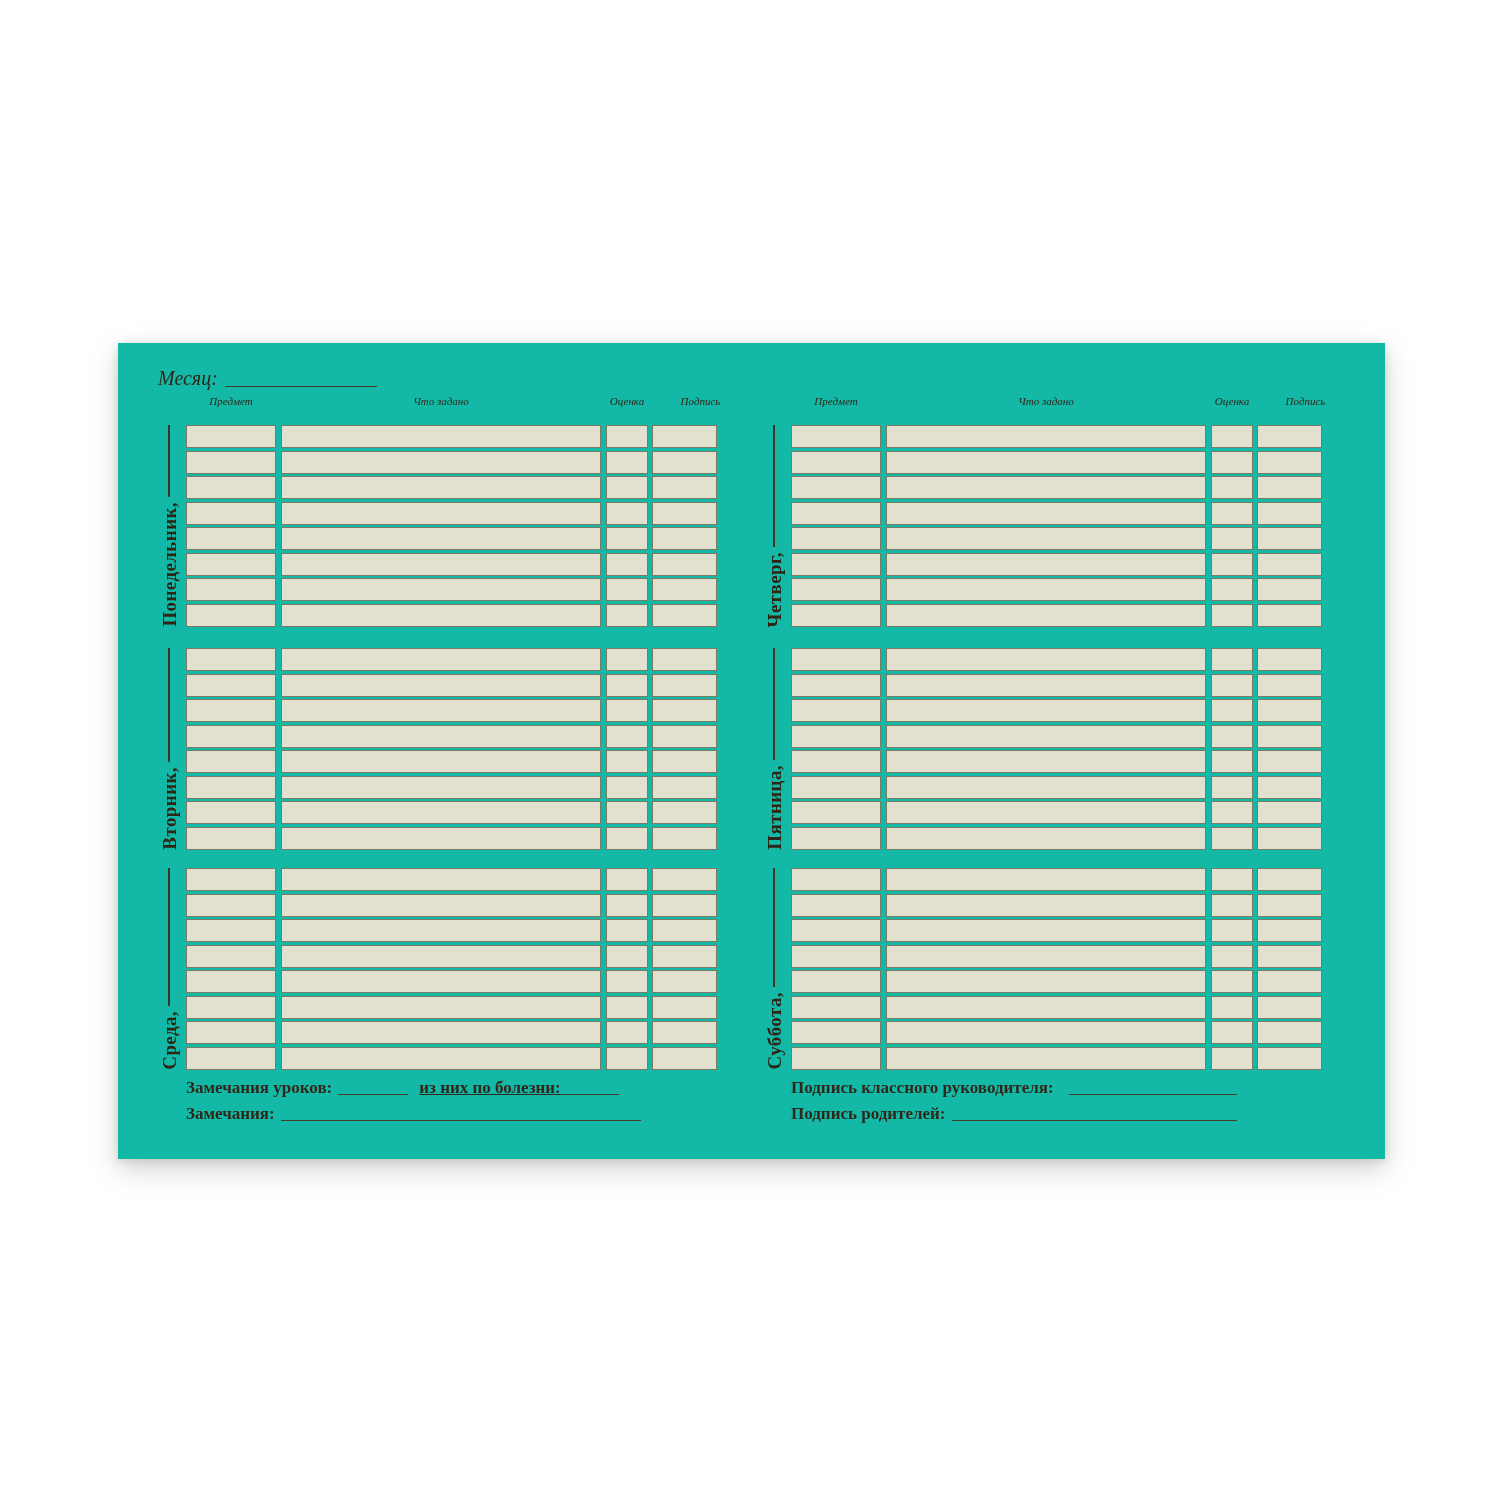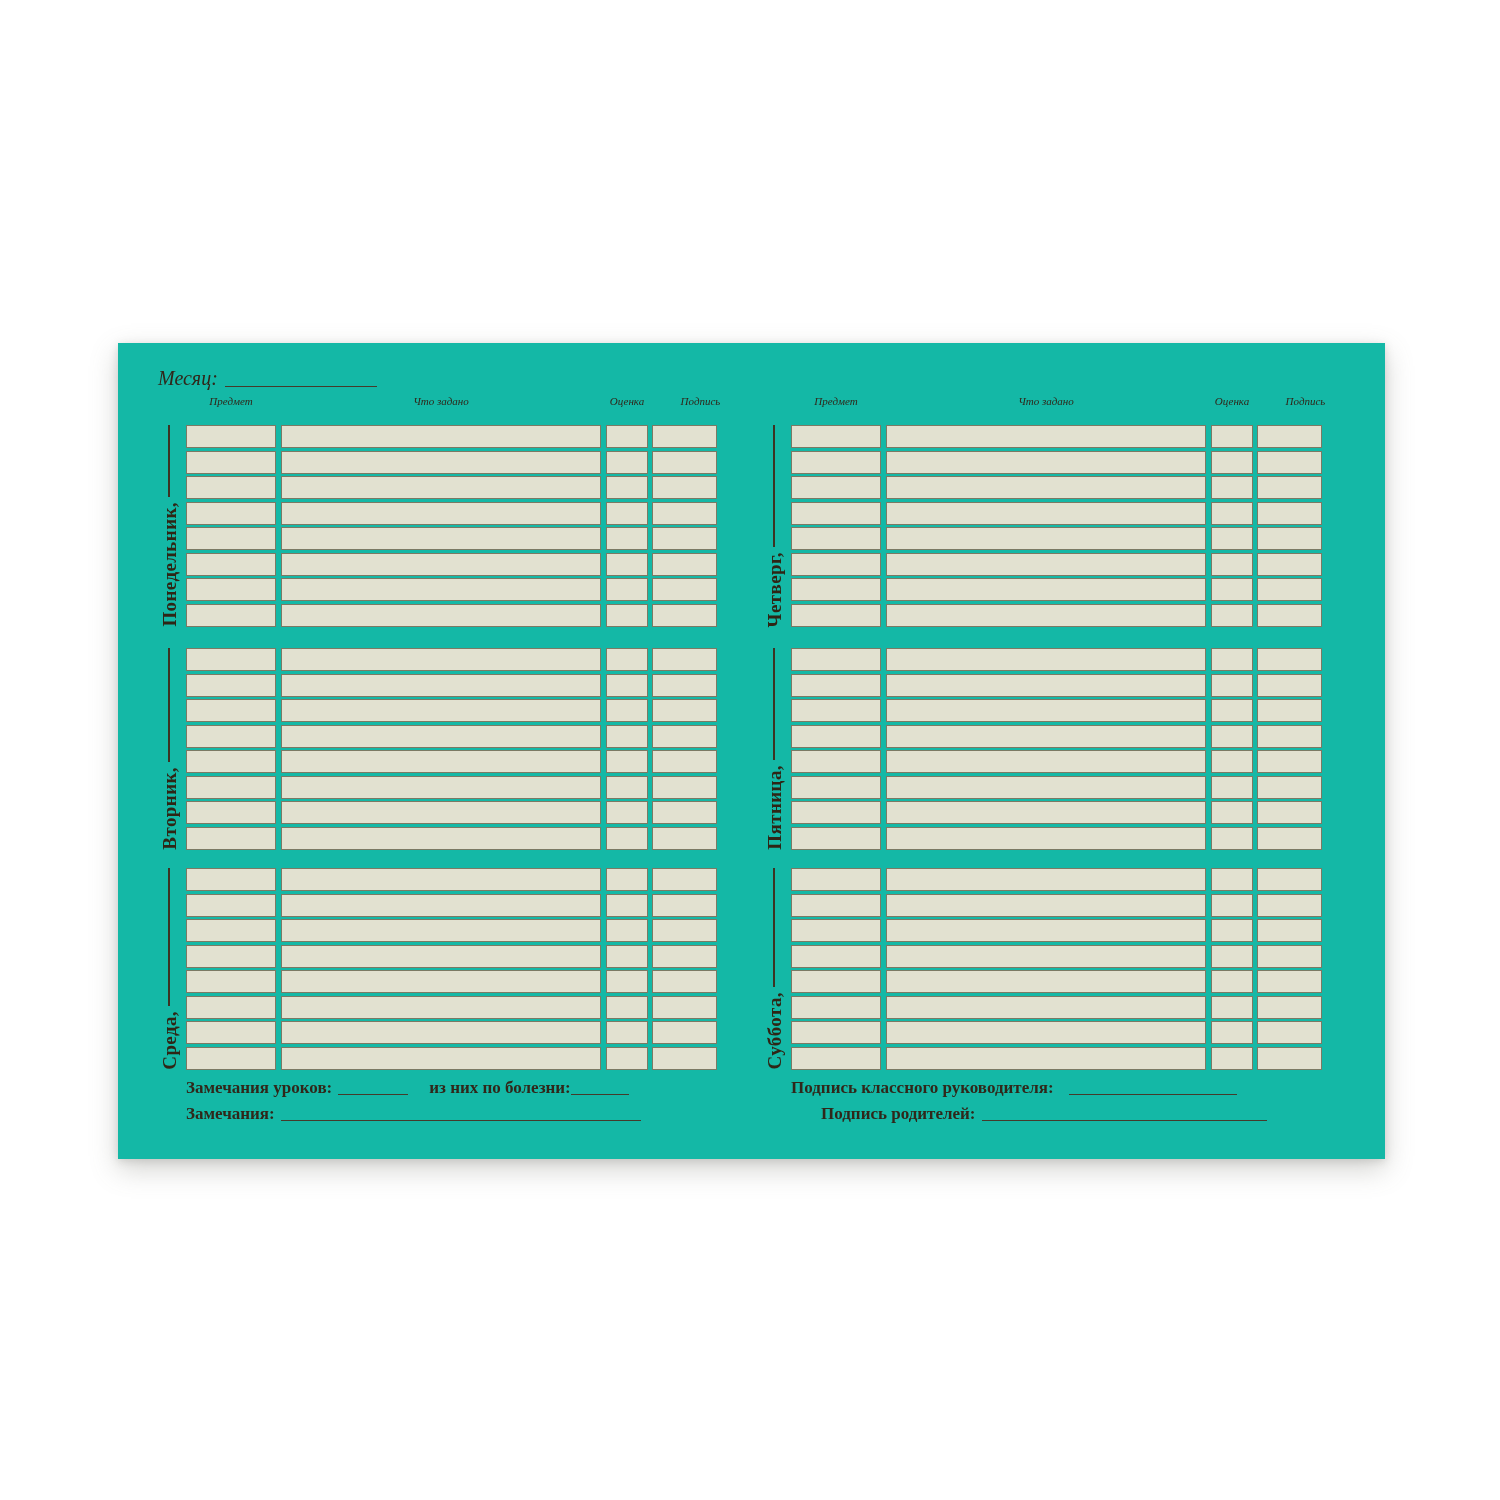--- a/index.html
+++ b/index.html
@@ -38,21 +38,21 @@
   .day-line{flex:1 1 auto;width:2px;background:#3d3323;min-height:10px;}
   .day-label{
     margin-top:5px;writing-mode:vertical-rl;transform:rotate(180deg);
     font-weight:bold;font-size:19px;letter-spacing:.4px;color:#2f2515;white-space:nowrap;line-height:1;
   }
   
   .foot{position:absolute;display:flex;align-items:flex-end;}
   .foot .lbl{font-weight:bold;font-size:17px;color:#30271a;line-height:1;white-space:nowrap;}
   .u-line{display:inline-block;height:1px;border-bottom:1.6px solid #453b2b;margin-bottom:1px;}
   .u-grow{flex:1 1 auto;}
-  .gap6{margin-left:6px;} .gap3{margin-left:21px;}
+  .gap6{margin-left:6px;} .gap3{margin-left:11px;text-decoration:underline;}
 </style>
 </head>
 <body>
 
 <div class="canvas">
   <div class="page">
 
     <div class="month-row">
       <span class="month-label">Месяц:</span>
       <span class="month-line"></span>
@@ -421,19 +421,19 @@
     </div>
     <div class="foot" style="left:68px;top:762px;width:455px;justify-content:flex-end;">
       <span class="lbl">Замечания:</span>
       <span class="u-line u-grow gap6"></span>
     </div>
 
     <div class="foot" style="left:673px;top:736px;width:446px;gap:9px;">
       <span class="lbl">Подпись классного руководителя:</span>
       <span class="u-line u-grow gap6"></span>
     </div>
-    <div class="foot" style="left:703px;top:762px;width:446px;">
+    <div class="foot" style="left:673px;top:762px;width:446px;">
       <span class="lbl">Подпись родителей:</span>
       <span class="u-line u-grow gap6"></span>
     </div>
 
   </div>
 </div>
 
 </body></html>

